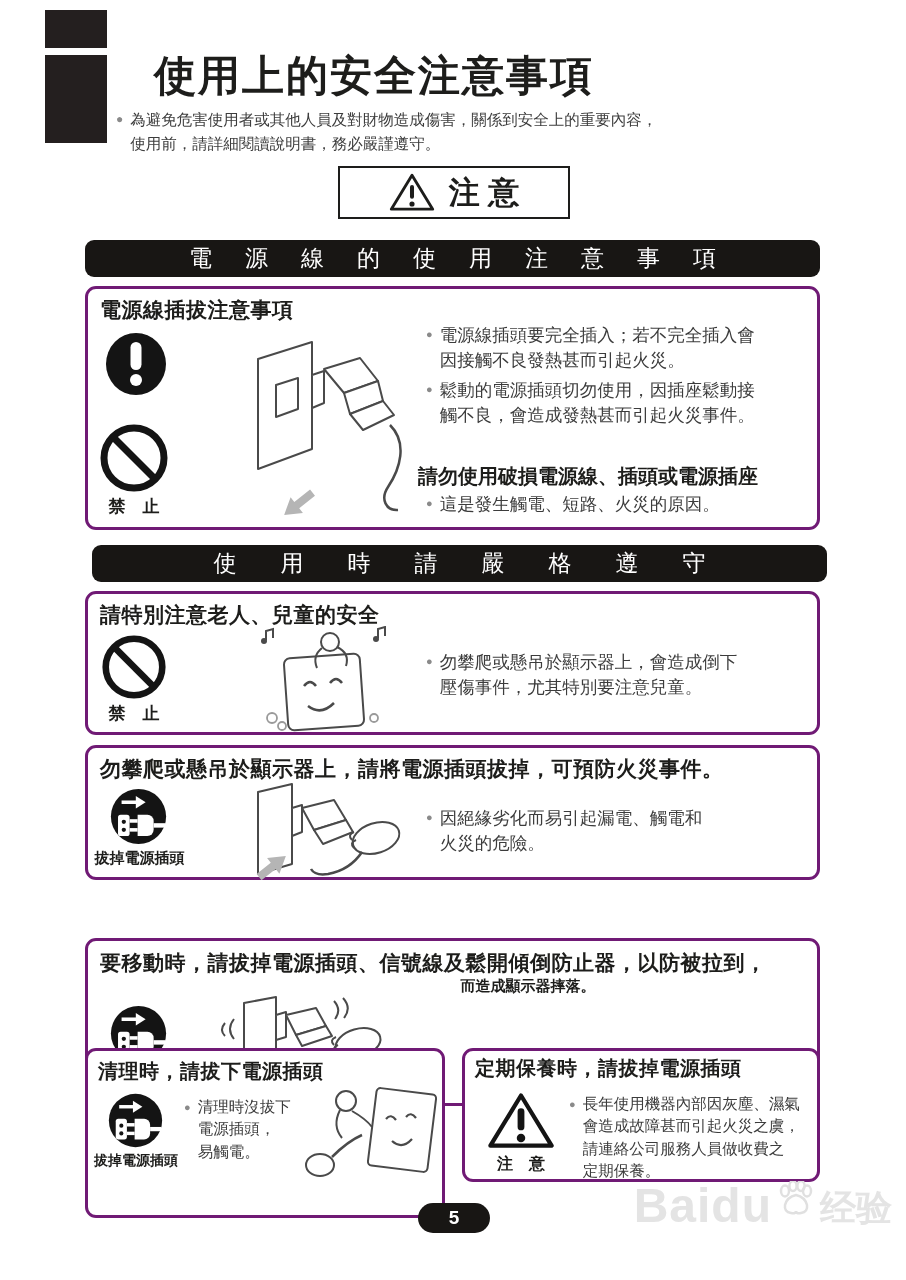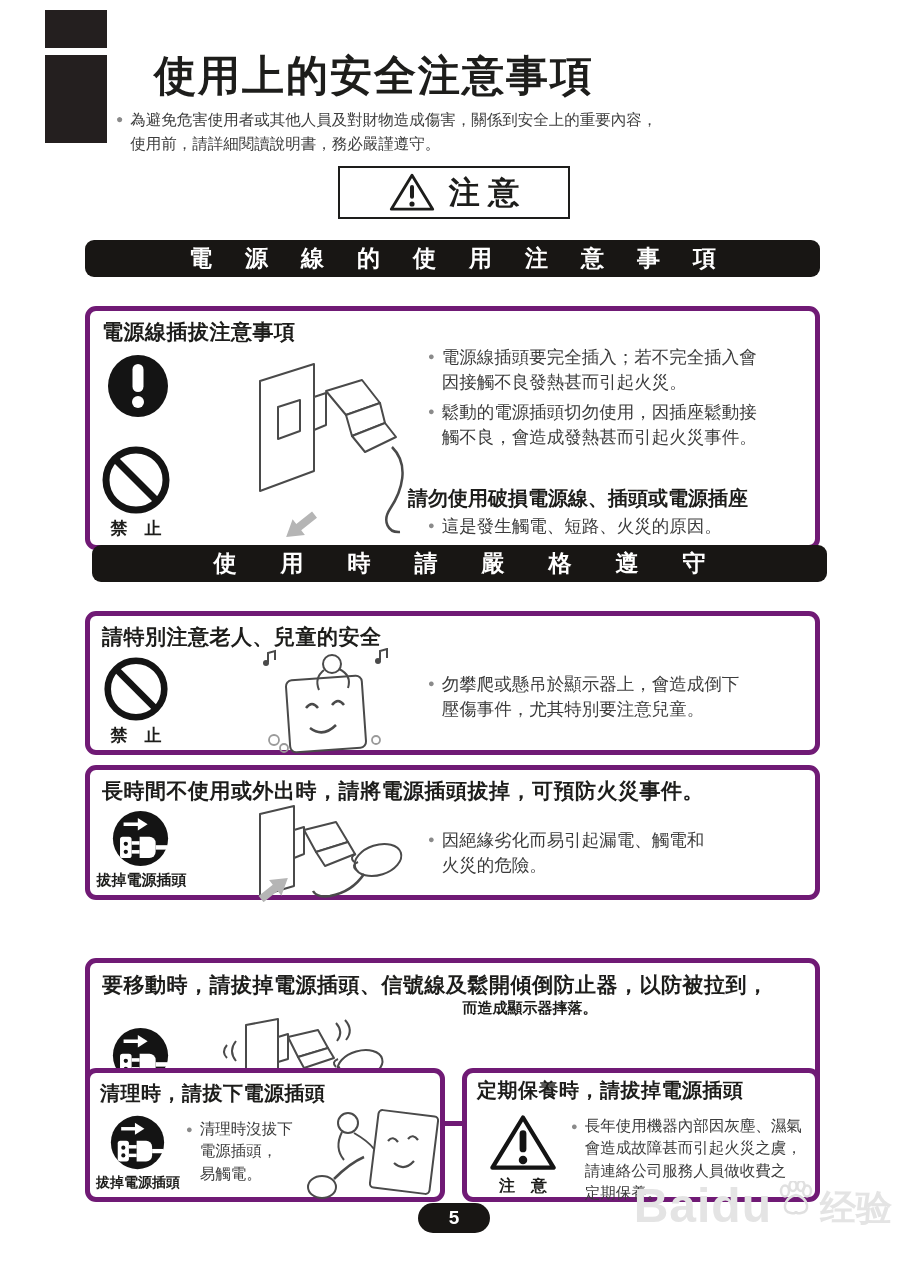--- a/index.html
+++ b/index.html
@@ -15,37 +15,37 @@
   .intro { position:absolute; left:116px; top:108px; display:flex; gap:7px; font-size:15.5px; line-height:1.55; color:#3c3c3c; }
   .dot { color:#8a8a8a; font-size:12px; line-height:1.9; flex:0 0 auto; }
   .ml { white-space:pre-line; }
 
   .caution-banner { position:absolute; left:338px; top:166px; width:232px; height:53px;
     border:2.5px solid #1d1d1b; display:flex; align-items:center; justify-content:center; gap:14px; background:#fff; z-index:1; }
   .caution-banner .label { font-size:31px; font-weight:bold; }
 
   .section-bar { position:absolute; left:85px; width:735px; height:37px; background:#181614;
     border-radius:9px; color:#fff; display:flex; align-items:center; justify-content:center; z-index:1; }
-  .section-bar .bar-label { font-size:23px; font-weight:bold; }
+  .section-bar .bar-label { font-size:23px; font-weight:normal; }
   .bar1 { top:240px; } .bar1 .bar-label { letter-spacing:33px; padding-left:33px; }
   .bar2 { top:545px;margin-left:7px; } .bar2 .bar-label { letter-spacing:44px; padding-left:44px; }
 
-  .panel { position:absolute; left:85px; width:735px; border:5px solid #701a75; border-radius:11px; background:#fff; z-index:1;margin-top:20px; }
+  .panel { position:absolute; left:85px; width:735px; border:3px solid #701a75; border-radius:11px; background:#fff; z-index:1; }
   .panel-heading { position:absolute; font-size:21px; font-weight:bold; letter-spacing:0.5px; }
   .sub-heading { position:absolute; font-size:20px; font-weight:bold; }
   .bullet { position:absolute; display:flex; gap:7px; font-size:17.5px; line-height:1.42; color:#3c3c3c; }
   .bullet .dot { font-size:11px; line-height:2.1; }
   .icon-label { position:absolute; font-size:16px; font-weight:bold; text-align:center; color:#1d1d1b; }
   .icon-box { position:absolute; }
 
   .panel1 { top:286px; height:244px; }
   .panel2 { top:591px; height:144px; }
   .panel3 { top:745px; height:135px; }
   .panel4 { top:938px; height:168px; }
-  .panel5 { top:1048px; left:85px; width:360px; height:134px; }
+  .panel5 { top:1048px; left:85px; width:360px; height:170px; }
   .panel6 { top:1048px; left:462px; width:358px; height:134px; }
   .panel5 .panel-heading, .panel6 .panel-heading { font-size:20px; }
   .panel5 .bullet, .panel6 .bullet { font-size:15.5px; line-height:1.45; }
 
   .heading-line2 { position:absolute; font-size:15px; font-weight:bold; text-align:center; }
 
   .page-pill { position:absolute; left:418px; top:1203px; width:72px; height:30px; border-radius:15px;
     background:#181614; color:#fff; font-size:19px; font-weight:bold; display:flex; align-items:center; justify-content:center; z-index:1; }
 
   .watermark { position:absolute; right:14px; top:1178px; text-align:right; color:#e4e4e4; z-index:2; pointer-events:none; }
@@ -124,21 +124,21 @@
       <span class="dot">●</span>
       <span class="ml">電源線插頭要完全插入；若不完全插入會
 因接觸不良發熱甚而引起火災。</span>
     </div>
     <div class="bullet" style="left:338px; top:89px; width:395px;">
       <span class="dot">●</span>
       <span class="ml">鬆動的電源插頭切勿使用，因插座鬆動接
 觸不良，會造成發熱甚而引起火災事件。</span>
     </div>
 
-    <div class="sub-heading" style="left:318px; top:174px;">請勿使用破損電源線、插頭或電源插座</div>
+    <div class="sub-heading" style="left:330px; top:174px;">請勿使用破損電源線、插頭或電源插座</div>
     <div class="bullet" style="left:338px; top:203px; width:395px;">
       <span class="dot">●</span>
       <span class="ml">這是發生觸電、短路、火災的原因。</span>
     </div>
   </div>
 
   <div class="section-bar bar2">
     <span class="bar-label">使用時請嚴格遵守</span>
   </div>
 
@@ -174,21 +174,21 @@
     </span>
 
     <div class="bullet" style="left:338px; top:56px; width:395px;">
       <span class="dot">●</span>
       <span class="ml">勿攀爬或懸吊於顯示器上，會造成倒下
 壓傷事件，尤其特別要注意兒童。</span>
     </div>
   </div>
 
   <div class="panel panel3">
-    <div class="panel-heading" style="left:12px; top:7px;">長時間不使用或外出時，請將電源插頭拔掉，可預防火災事件。</div>
+    <div class="panel-heading" style="left:12px; top:7px;">勿攀爬或懸吊於顯示器上，請將電源插頭拔掉，可預防火災事件。</div>
     <span class="icon-box" style="left:22px; top:40px;">
       <svg width="57" height="57" viewBox="0 0 64 64">
         <circle cx="32" cy="32" r="31" fill="#141414"></circle>
         <path d="M13 16 h17" stroke="#fff" stroke-width="4"></path>
         <path d="M29 9 l11 7 -11 7 z" fill="#fff"></path>
         <rect x="9" y="30" width="13" height="24" rx="3" fill="#fff"></rect>
         <circle cx="15.5" cy="38" r="2.4" fill="#141414"></circle>
           <circle cx="15.5" cy="47" r="2.4" fill="#141414"></circle>
         <rect x="22" y="35" width="9" height="4" fill="#fff"></rect>
           <rect x="22" y="45" width="9" height="4" fill="#fff"></rect>

